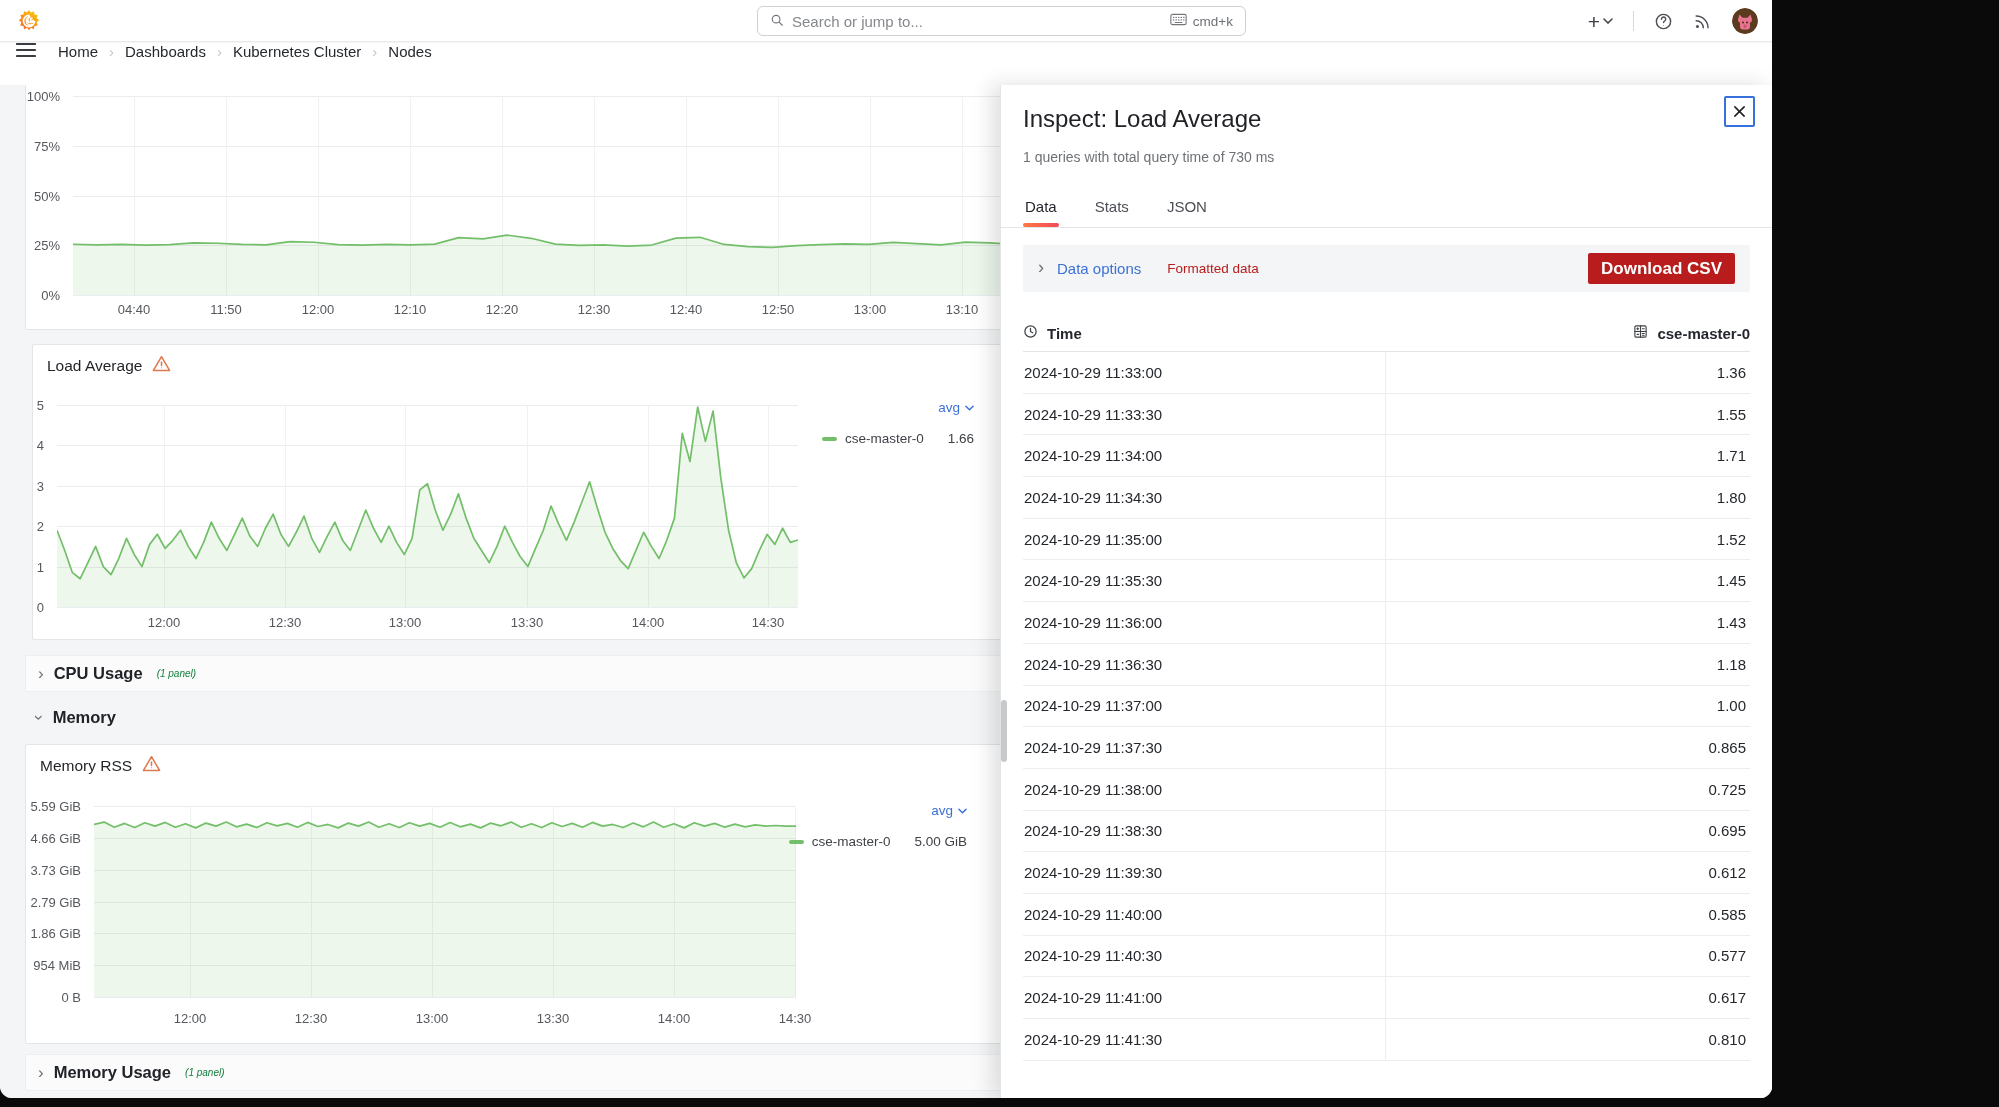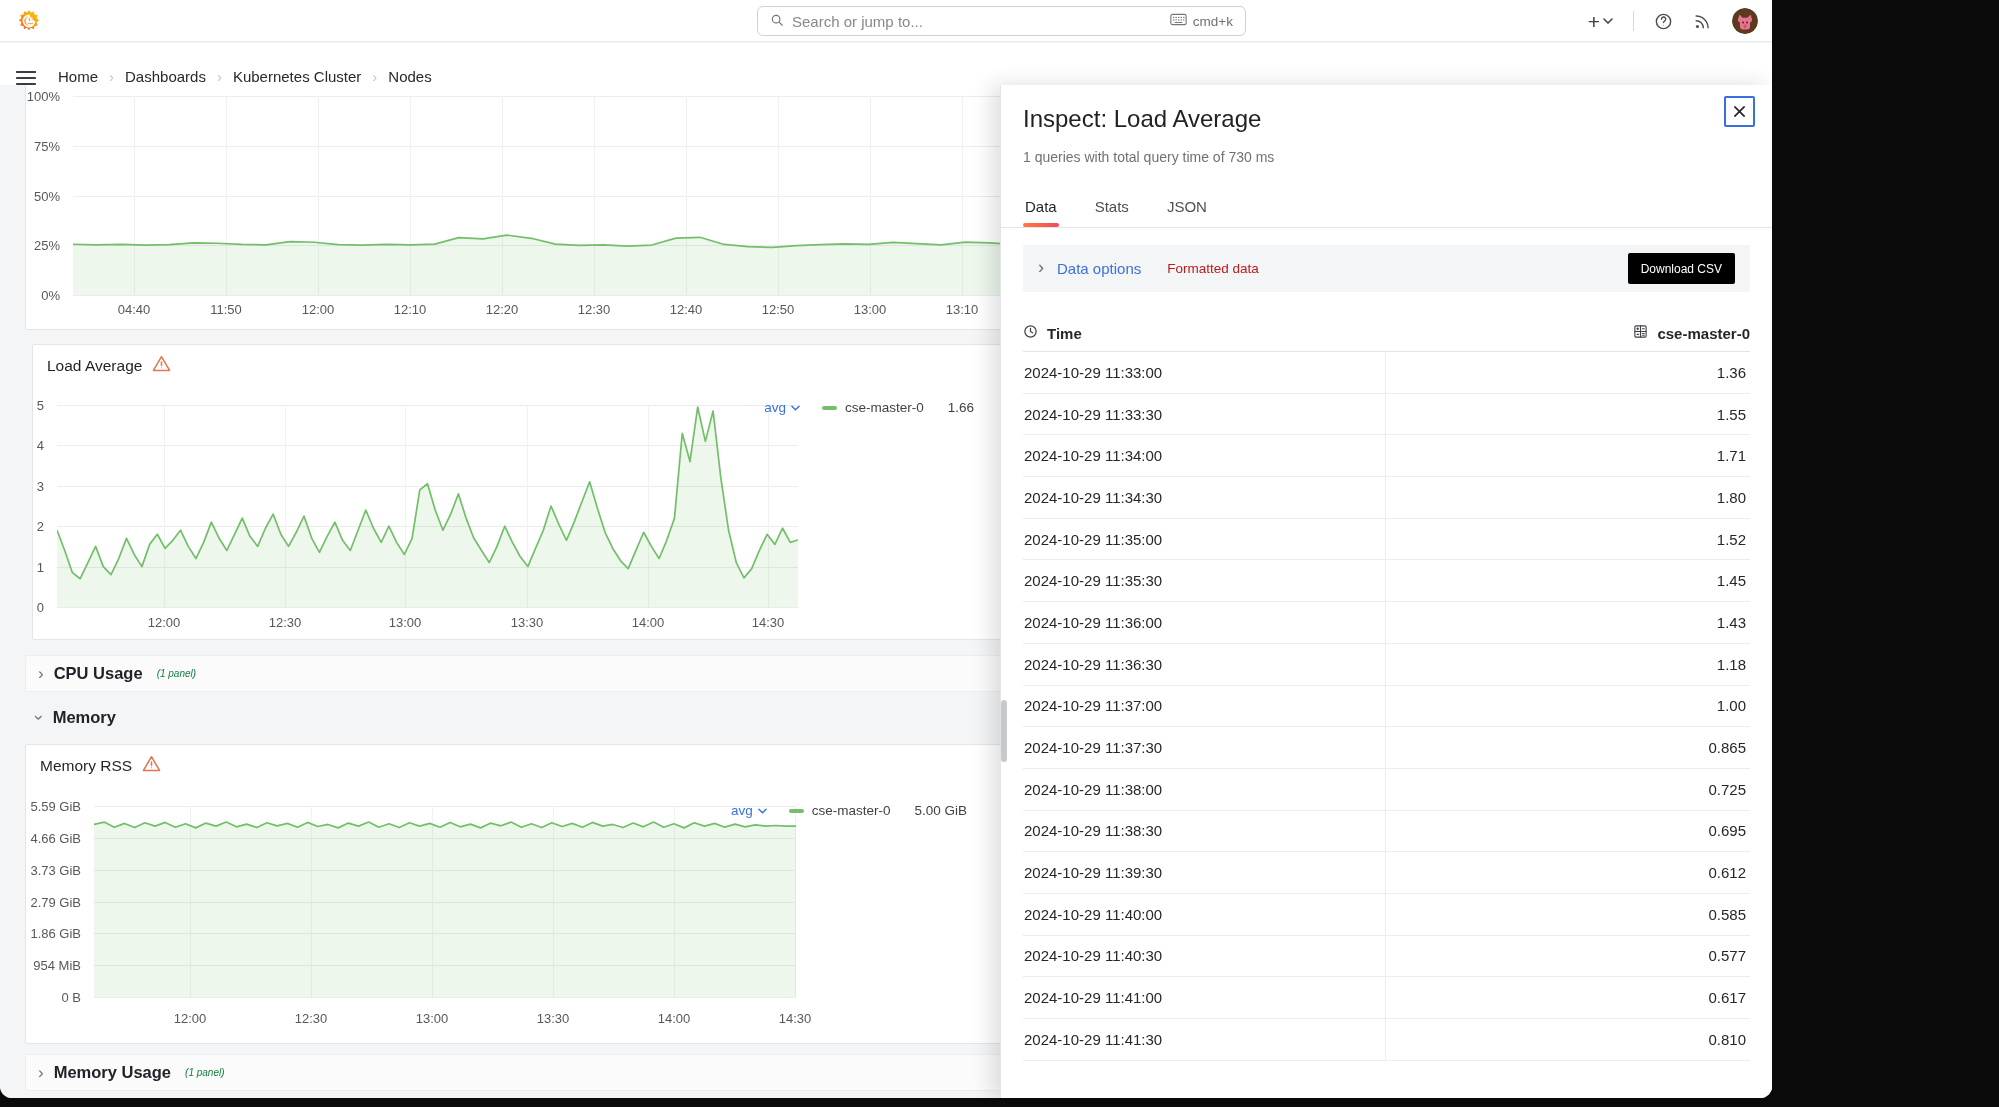--- a/index.html
+++ b/index.html
@@ -13,21 +13,21 @@
   .searchbox { position:absolute; left:757px; top:6px; width:489px; height:30px; border:1px solid #CFD0D3; border-radius:6px; background:#fff; display:flex; align-items:center; padding:0 12px; gap:8px; color:#7B7E83; font-size:15px; cursor:text; }
   .searchbox .ph { flex:1; color:#85888D; }
   .searchbox .kbd { display:flex; align-items:center; gap:6px; font-size:13.5px; color:#6E7176; }
   .nav-right { position:absolute; right:14px; top:0; height:42px; display:flex; align-items:center; gap:20px; }
   .nav-btn { display:flex; align-items:center; gap:3px; color:#44474C; cursor:pointer; }
   .plus-glyph { font-size:21px; line-height:1; color:#3F4247; }
   .nav-divider { width:1px; height:20px; background:#D8D9DB; }
   .avatar { width:26px; height:26px; border-radius:50%; overflow:hidden; cursor:pointer; }
 
   
-  .subnav { position:absolute; top:43px; left:0; right:0; height:42px; background:#FFFFFF; display:flex; align-items:flex-end; padding-left:16px; z-index:35; }
+  .subnav { position:absolute; top:43px; left:0; right:0; height:42px; background:#FFFFFF; display:flex; align-items:flex-start; padding-left:16px; z-index:35; }
   .menu-toggle { margin-right:22px; cursor:pointer; display:flex; align-items:center; }
   .breadcrumb { display:flex; align-items:center; gap:11px; font-size:15px; color:#26292E; }
   .bc-item { cursor:pointer; }
   .bc-sep { color:#C4C6C9; font-size:15px; }
 
   
   .dashboard { position:absolute; top:85px; left:0; right:0; bottom:0; background:#F4F5F6; overflow:hidden; }
   .panel { position:absolute; background:#FFFFFF; border:1px solid #E4E5E7; border-radius:2px; }
   .panel-top { left:25px; top:-1px; width:1960px; height:246px; border-top:none; }
   .panel-load { left:32px; top:259px; width:985px; height:296px; }
@@ -43,21 +43,21 @@
   .yaxis { position:absolute; }
   .yaxis-top  { left:0; top:12px;  width:40px; height:199px; }
   .yaxis-load { left:0; top:60px;  width:17px; height:202px; }
   .yaxis-mem  { left:0; top:61px;  width:61px; height:191px; }
   .yt { position:absolute; right:6px; transform:translateY(-50%); font-size:13px; color:#55585D; white-space:nowrap; }
   .xaxis { position:absolute; height:18px; }
   .xaxis-top  { left:47px; top:218px; width:1905px; }
   .xaxis-load { left:24px; top:270px; width:741px; }
   .xaxis-mem  { left:68px; top:266px; width:702px; }
   .xt { position:absolute; transform:translateX(-50%); font-size:13px; color:#55585D; white-space:nowrap; }
-  .legend { position:absolute; right:42px; top:55px; display:flex; flex-direction:row; align-items:flex-end; gap:22px; }
+  .legend { position:absolute; right:42px; top:55px; display:flex; flex-direction:column; align-items:flex-end; gap:16px; }
   .legend-mode { display:flex; align-items:center; gap:5px; color:#3D71D9; font-size:13.5px; font-weight:500; cursor:pointer; }
   .legend-item { display:flex; align-items:center; gap:8px; font-size:13.5px; color:#3F4247; cursor:pointer; }
   .swatch { width:15px; height:4px; border-radius:2px; background:#73BF69; display:inline-block; }
   .legend-val { margin-left:16px; }
 
   .rowhdr { position:absolute; left:25px; width:1960px; height:37px; display:flex; align-items:center; gap:10px; padding-left:12px; cursor:pointer; }
   .rowhdr.collapsed { background:#FBFBFC; border:1px solid #EDEEEF; border-radius:2px; }
   .row-cpu { top:570px; }
   .row-memory { top:614px; }
   .row-memusage { top:969px; }
@@ -75,21 +75,21 @@
   .drawer .subtitle { position:absolute; top:64px; left:22px; font-size:14px; color:#6E7176; }
   .close-btn { position:absolute; top:11px; right:17px; width:31px; height:31px; background:#fff; border:2px solid #3871DC; border-radius:2px; display:flex; align-items:center; justify-content:center; cursor:pointer; }
   .tabsrow { position:absolute; top:100px; left:0; right:0; height:43px; border-bottom:1px solid #E4E5E7; padding-left:22px; display:flex; gap:34px; align-items:stretch; }
   .tab { font-size:15px; color:#4C4F55; display:flex; align-items:center; position:relative; padding:0 2px; cursor:pointer; }
   .tab.active { color:#1F2226; font-weight:500; }
   .tab.active::after { content:''; position:absolute; left:0; right:0; bottom:0; height:4px; border-radius:2px; background:linear-gradient(90deg,#FF7941,#F2495C); }
   .options-bar { position:absolute; top:160px; left:22px; right:22px; height:47px; background:#F4F5F6; border-radius:2px; display:flex; align-items:center; }
   .opt-chev { color:#6E7176; font-size:18px; margin:0 13px 2px 15px; cursor:pointer; }
   .opt-label { color:#3D71D9; font-size:15px; font-weight:500; cursor:pointer; }
   .opt-summary { margin-left:26px; font-size:13.5px; color:#b91c1c; }
-  .dl-btn { margin-left:auto; margin-right:15px; height:31px; padding:0 13px; background:#000000; color:#fff; border:none; border-radius:2px; font-size:12px; font-weight:400; font-family:"Liberation Sans", sans-serif; cursor:pointer; }
+  .dl-btn { margin-left:auto; margin-right:15px; height:31px; padding:0 13px; background:#b91c1c; color:#fff; border:none; border-radius:2px; font-size:17px; font-weight:700; font-family:"Liberation Sans", sans-serif; cursor:pointer; }
   .dtable { position:absolute; left:22px; right:22px; top:230px; bottom:0; overflow:hidden; }
   .thead { height:37px; display:flex; align-items:center; border-bottom:1px solid #E3E4E6; font-size:15px; font-weight:700; color:#24272C; }
   .th { flex:1; display:flex; align-items:center; gap:9px; }
   .th.val { justify-content:flex-end; }
   .trow { height:41.7px; display:flex; align-items:stretch; border-bottom:1px solid #ECEDEF; font-size:15px; color:#24272C; }
   .tc { flex:1; display:flex; align-items:center; }
   .tc.time { padding-left:1px; }
   .tc.val { justify-content:flex-end; border-left:1px solid #ECEDEF; padding-right:4px; }
 </style>
 </head>

